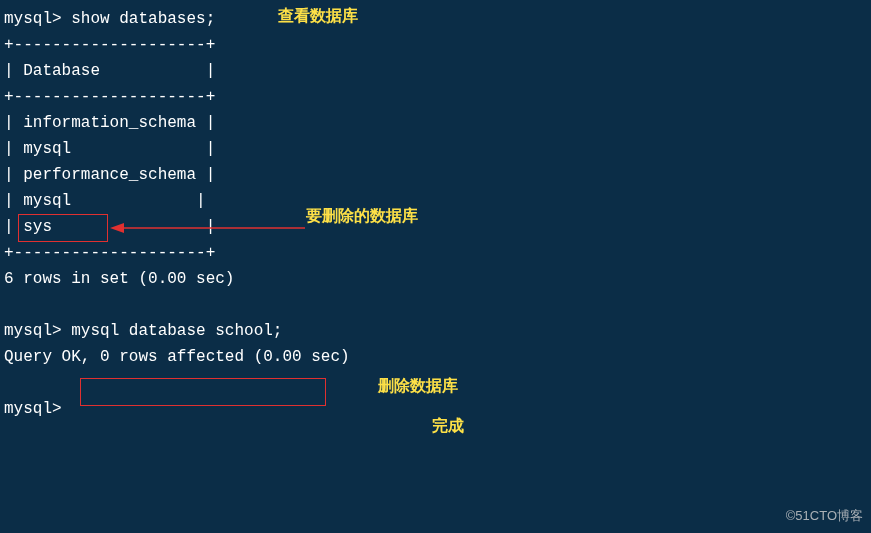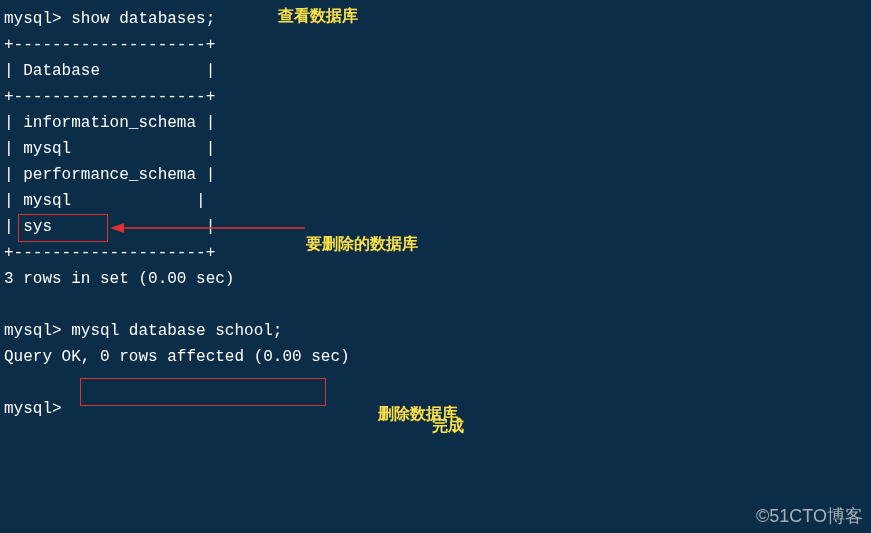--- a/index.html
+++ b/index.html
@@ -34,48 +34,48 @@
     .arrow {
       position: absolute;
       pointer-events: none;
     }
     .watermark {
       position: absolute;
       bottom: 4px;
       right: 8px;
       color: #aab0b6;
       font-family: 'Microsoft YaHei', sans-serif;
-      font-size: 18px;
+      font-size: 13px;
     }
   </style>
 </head>
 <body>
 
 <div class="line"><span>mysql&gt;</span> <span>show databases;</span></div>
 
 <div class="line">+--------------------+</div>
 <div class="line">| Database           |</div>
 <div class="line">+--------------------+</div>
 <div class="line">| information_schema |</div>
 <div class="line">| mysql              |</div>
 <div class="line">| performance_schema |</div>
 <div class="line">| mysql             |</div>
 <div class="line">| sys                |</div>
 <div class="line">+--------------------+</div>
-<div class="line">3 rows in set (0.00 sec)</div>
+<div class="line">6 rows in set (0.00 sec)</div>
 <div class="line">&nbsp;</div>
 
 <div class="line"><span>mysql&gt;</span> <span>mysql database school;</span></div>
 <div class="line">Query OK, 0 rows affected (0.00 sec)</div>
 <div class="line">&nbsp;</div>
 <div class="line">mysql&gt;</div>
 
 <span class="red-text" style="top:4px; left:278px;">查看数据库</span>
-<span class="red-text" style="top:232px; left:306px;">要删除的数据库</span>
-<span class="red-text" style="top:374px; left:378px;margin-top:28px;">删除数据库</span>
+<span class="red-text" style="top:204px; left:306px;">要删除的数据库</span>
+<span class="red-text" style="top:374px; left:378px;">删除数据库</span>
 <span class="red-text" style="top:414px; left:432px;">完成</span>
 
 <div class="red-box" style="top:214px; left:18px; width:90px; height:28px;"></div>
 <div class="red-box" style="top:378px; left:80px; width:246px; height:28px;"></div>
 
 <svg class="arrow" style="top:218px; left:110px;" width="195" height="20">
   <line x1="195" y1="10" x2="10" y2="10" stroke="#e03030" stroke-width="1.5"></line>
   <polygon points="0,10 14,5 14,15" fill="#e03030"></polygon>
 </svg>
 

